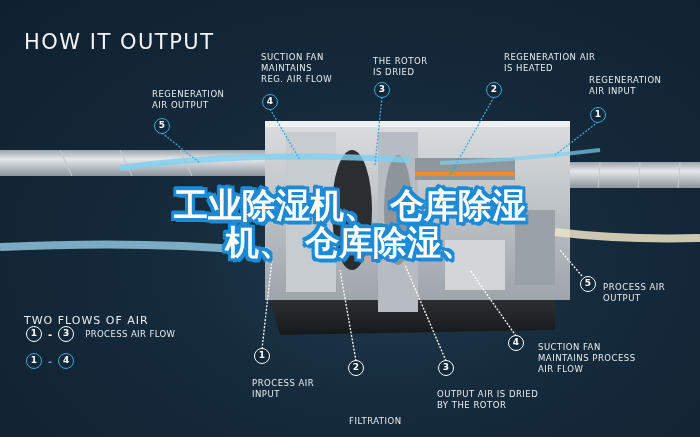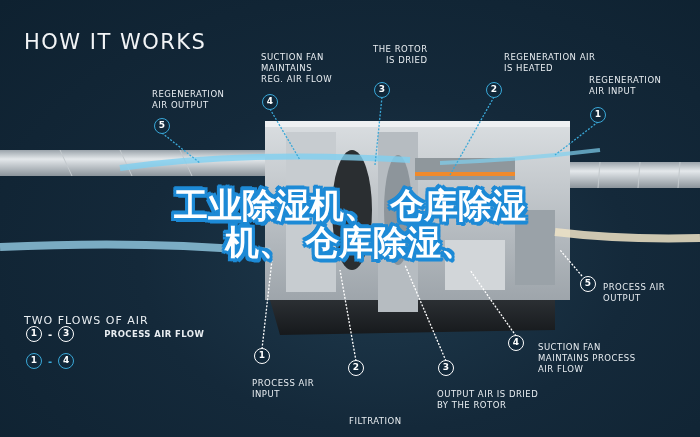--- a/index.html
+++ b/index.html
@@ -8,21 +8,21 @@
     font-family:"DejaVu Sans","Liberation Sans",sans-serif;color:#fff;}
   .abs{position:absolute;}
   .title{left:24px;top:30px;font-size:21px;letter-spacing:1.5px;font-weight:normal;color:#f2f4f6;}
   .lbl{font-size:8.5px;line-height:11px;font-weight:normal;letter-spacing:0.5px;color:#e8edf1;white-space:pre;}
   .num{width:16px;height:16px;border-radius:50%;border:1.6px solid #fff;box-sizing:border-box;
        font-size:9px;font-weight:bold;text-align:center;line-height:13px;color:#fff;background:#11283a;}
   .num.blue{border-color:#3aa8d8;}
   .legend-title{left:24px;top:301px;font-size:11px;letter-spacing:1px;color:#e8edf1;margin-top:13px;}
   .legend-row{left:26px;display:flex;align-items:center;gap:6px;}
   .legend-row .dash{font-size:10px;font-weight:bold;}
-  .legend-row .txt{font-size:8.5px;font-weight:bold;letter-spacing:0.4px;margin-left:24px;color:#e8edf1;}
+  .legend-row .txt{font-size:8.5px;font-weight:normal;letter-spacing:0.4px;margin-left:5px;color:#e8edf1;}
   .overlay{left:0;width:700px;text-align:center;font-size:34px;font-weight:bold;color:#fff;
     line-height:40px;
     text-shadow:
       -3px -3px 0 #1d8ad6, 3px -3px 0 #1d8ad6, -3px 3px 0 #1d8ad6, 3px 3px 0 #1d8ad6,
       0 -3px 0 #1d8ad6, 0 3px 0 #1d8ad6, -3px 0 0 #1d8ad6, 3px 0 0 #1d8ad6,
       -2px -4px 0 #1d8ad6, 2px 4px 0 #1d8ad6;}
   svg.diagram{position:absolute;left:0;top:0;}
 </style>
 </head>
 <body>
@@ -87,32 +87,32 @@
 
   <g stroke="#ffffff" stroke-width="1.3" stroke-dasharray="2,1.5" fill="none">
     <line x1="262" y1="349" x2="272" y2="260"></line>
     <line x1="356" y1="361" x2="340" y2="270"></line>
     <line x1="446" y1="361" x2="405" y2="265"></line>
     <line x1="516" y1="336" x2="470" y2="270"></line>
     <line x1="582" y1="276" x2="560" y2="250"></line>
   </g>
 </svg>
 
-<div class="abs title">HOW IT WORKS</div>
+<div class="abs title">HOW IT OUTPUT</div>
 
 <div class="abs lbl" style="left:152px;top:89px;">REGENERATION
 AIR OUTPUT</div>
 <div class="abs num blue" style="left:154px;top:118px;">5</div>
 
 <div class="abs lbl" style="left:261px;top:52px;">SUCTION FAN
 MAINTAINS
 REG. AIR FLOW</div>
 <div class="abs num blue" style="left:262px;top:94px;">4</div>
 
-<div class="abs lbl" style="left:373px;top:44px;text-align:right;">THE ROTOR
+<div class="abs lbl" style="left:373px;top:56px;">THE ROTOR
 IS DRIED</div>
 <div class="abs num blue" style="left:374px;top:82px;">3</div>
 
 <div class="abs lbl" style="left:485px;top:52px;margin-left:19px;">REGENERATION AIR
 IS HEATED</div>
 <div class="abs num blue" style="left:486px;top:82px;">2</div>
 
 <div class="abs lbl" style="left:589px;top:75px;">REGENERATION
 AIR INPUT</div>
 <div class="abs num blue" style="left:590px;top:107px;">1</div>

